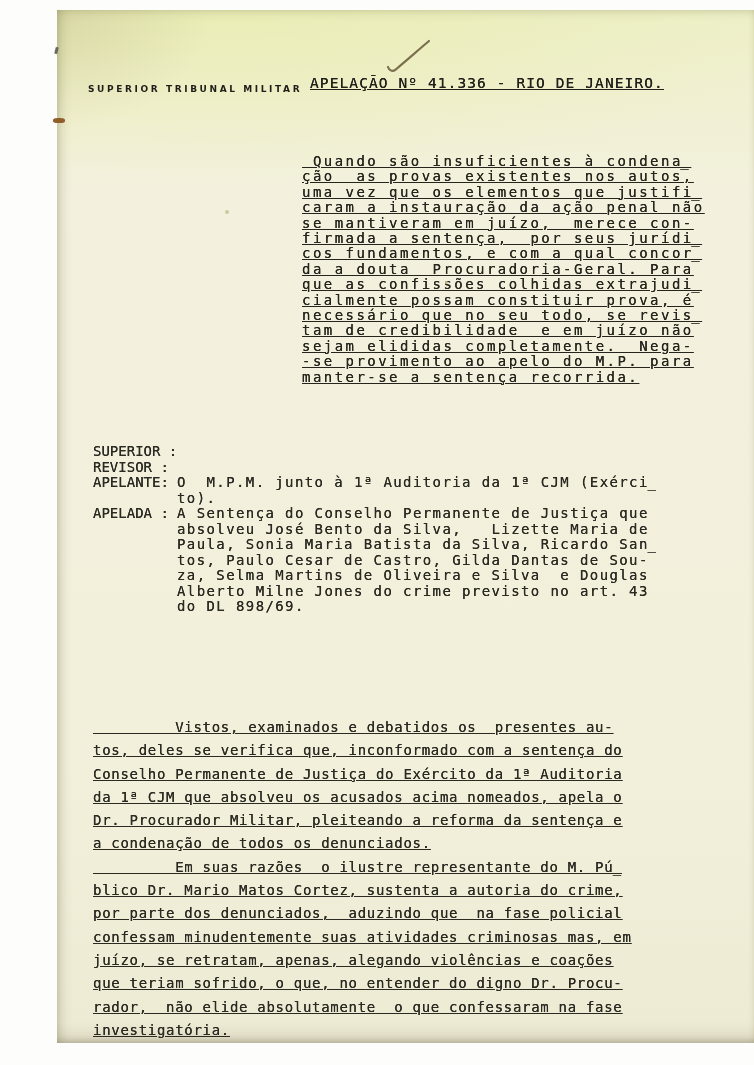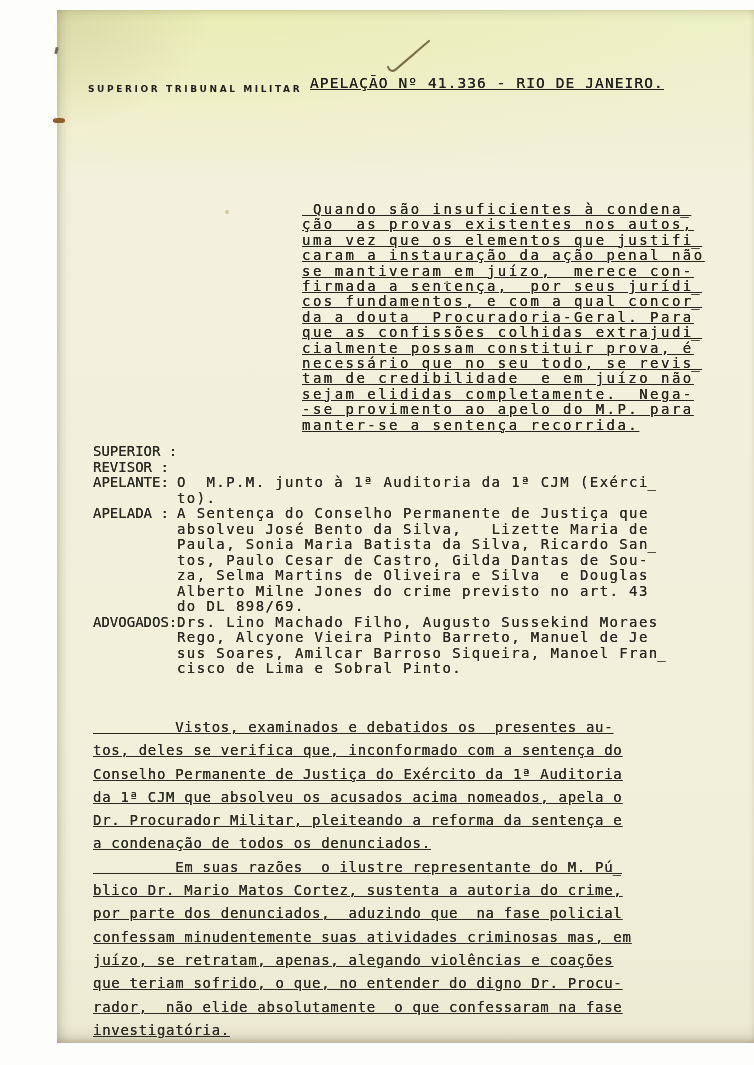--- a/index.html
+++ b/index.html
@@ -22,21 +22,21 @@
     position:absolute;left:31px;top:74px;
     font-family:"DejaVu Sans", sans-serif;font-size:9px;font-weight:bold;
     letter-spacing:2.6px;color:#1f1e18;white-space:pre;
   }
   .case-title{
     position:absolute;left:253px;top:64px;
     font-size:14.5px;line-height:18px;letter-spacing:1.1px;color:#21201a;
   }
   .ementa{
     position:absolute;left:245px;top:144px;width:420px;
-    font-size:14px;line-height:15.4px;letter-spacing:2.45px;color:#26251d;margin-top:48px;
+    font-size:14px;line-height:15.4px;letter-spacing:2.45px;color:#26251d;
   }
   .parties{position:absolute;left:36px;top:434px;width:640px;
     font-size:14px;line-height:15.5px;color:#2b2a22;}
   .party-row{display:flex;align-items:flex-start;}
   .party-label{width:84px;flex:0 0 84px;letter-spacing:0px;white-space:pre;
     text-shadow:0 0 .6px currentColor;}
   .party-value{letter-spacing:1.4px;white-space:pre;text-shadow:0 0 .6px currentColor;}
   .body-text{
     position:absolute;left:36px;top:706px;width:650px;
     font-size:14px;line-height:23.3px;letter-spacing:0.7px;color:#2b2a23;
@@ -94,27 +94,20 @@
     <div class="party-row">
       <div class="party-label">APELADA :</div>
       <div class="party-value">A Sentença do Conselho Permanente de Justiça que
 absolveu José Bento da Silva,   Lizette Maria de
 Paula, Sonia Maria Batista da Silva, Ricardo San̲
 tos, Paulo Cesar de Castro, Gilda Dantas de Sou-
 za, Selma Martins de Oliveira e Silva  e Douglas
 Alberto Milne Jones do crime previsto no art. 43
 do DL 898/69.</div>
     </div>
-    <div class="party-row">
-      <div class="party-label">ADVOGADOS:</div>
-      <div class="party-value">Drs. Lino Machado Filho, Augusto Sussekind Moraes
-Rego, Alcyone Vieira Pinto Barreto, Manuel de Je
-sus Soares, Amilcar Barroso Siqueira, Manoel Fran̲
-cisco de Lima e Sobral Pinto.</div>
-    </div>
   </div>
 
   <div class="body-text">
     <div class="tw">         Vistos, examinados e debatidos os  presentes au-
 tos, deles se verifica que, inconformado com a sentença do
 Conselho Permanente de Justiça do Exército da 1ª Auditoria
 da 1ª CJM que absolveu os acusados acima nomeados, apela o
 Dr. Procurador Militar, pleiteando a reforma da sentença e
 a condenação de todos os denunciados.</div>
     <div class="tw">         Em suas razões  o ilustre representante do M. Pú̲

